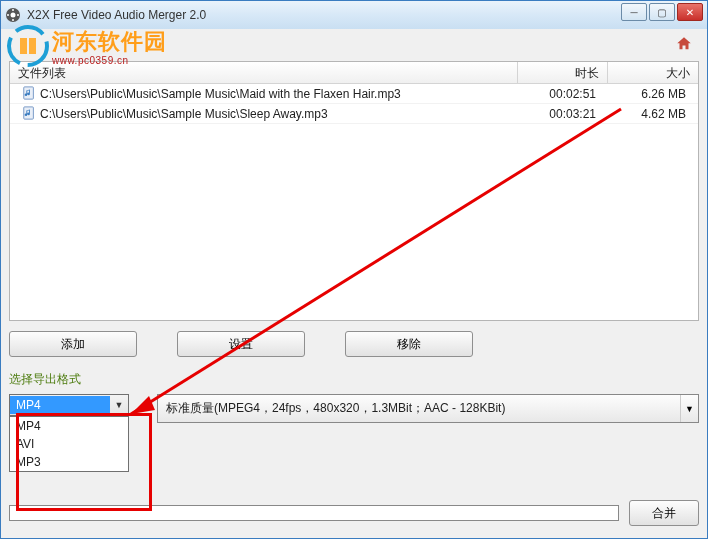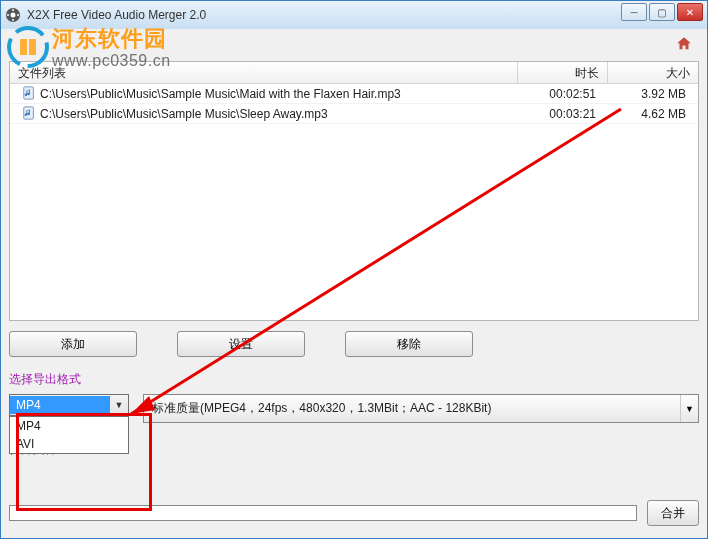--- a/index.html
+++ b/index.html
@@ -128,26 +128,26 @@
       width: 128px;
       height: 26px;
       border: 1px solid #8f8f8f;
       border-radius: 3px;
       background: linear-gradient(to bottom, #fdfdfd, #e2e2e2);
       cursor: pointer;
       font-size: 12px;
       font-family: inherit;
     }
     .label-text {
-      color: #a21caf;
+      color: #4d7c0f;
       margin-top: 2px;
     }
     .format-row {
       display: flex;
-      gap: 14px;
+      gap: 28px;
       align-items: flex-start;
       position: relative;
     }
     .combo {
       position: relative;
       width: 120px;
       height: 22px;
       background: linear-gradient(to bottom, #f3f3f3, #e4e4e4);
       border: 1px solid #707070;
       display: flex;
@@ -207,21 +207,21 @@
       gap: 10px;
       margin-top: 36px;
     }
     .progress-bar {
       flex: 1;
       height: 16px;
       border: 1px solid #888;
       background: #fff;
     }
     .merge-btn {
-      width: 52px;
+      width: 70px;
       height: 26px;
       border: 1px solid #8f8f8f;
       border-radius: 3px;
       background: linear-gradient(to bottom, #fdfdfd, #e2e2e2);
       font-size: 12px;
       font-family: inherit;
     }
     .red-box {
       position: absolute;
       left: 15px;
@@ -259,22 +259,22 @@
       flex-direction: column;
       margin-left: 2px;
     }
     .wm-cn {
       font-size: 22px;
       font-weight: bold;
       color: #ff9e1a;
       letter-spacing: 1px;
     }
     .wm-url {
-      font-size: 16px;
-      color: #737373;
+      font-size: 10px;
+      color: #b91c1c;
       letter-spacing: 0.5px;
       margin-top: -2px;
     }
     .clipped-label {
       margin-top: 12px;
       color: #222;
     }
   </style>
 </head>
 <body>
@@ -314,21 +314,21 @@
       </div>
       <div class="tbody">
         <div class="trow">
           <div class="td col-file">
             <svg class="file-icon" viewBox="0 0 16 16">
                 <rect x="2" y="1" width="11" height="14" rx="1" fill="#e8eef7" stroke="#6a8fc0"></rect>
                 <path d="M9 4v5a1.5 1.5 0 11-1-1.4V5l-2 .5V10a1.5 1.5 0 11-1-1.4V5l4-1z" fill="#3a7cc0"></path>
               </svg><span>C:\Users\Public\Music\Sample Music\Maid with the Flaxen Hair.mp3</span>
           </div>
           <div class="td col-dur">00:02:51</div>
-          <div class="td col-size">3.92 MB</div>
+          <div class="td col-size">6.26 MB</div>
         </div>
         <div class="trow">
           <div class="td col-file">
             <svg class="file-icon" viewBox="0 0 16 16">
                 <rect x="2" y="1" width="11" height="14" rx="1" fill="#e8eef7" stroke="#6a8fc0"></rect>
                 <path d="M9 4v5a1.5 1.5 0 11-1-1.4V5l-2 .5V10a1.5 1.5 0 11-1-1.4V5l4-1z" fill="#3a7cc0"></path>
               </svg><span>C:\Users\Public\Music\Sample Music\Sleep Away.mp3</span>
           </div>
           <div class="td col-dur">00:03:21</div>
           <div class="td col-size">4.62 MB</div>
@@ -344,20 +344,21 @@
 
     <div class="label-text">选择导出格式</div>
 
     <div class="format-row">
       <div class="combo">
         <div class="combo-selected">MP4</div>
         <div class="combo-arrow">▼</div>
         <div class="combo-dropdown">
           <div class="combo-item">MP4</div>
           <div class="combo-item">AVI</div>
+          <div class="combo-item">MP3</div>
         </div>
       </div>
       <div class="quality-combo">
         <div class="quality-text">标准质量(MPEG4，24fps，480x320，1.3MBit；AAC - 128KBit)</div>
         <div class="quality-arrow">▼</div>
       </div>
     </div>
 
     <div class="clipped-label">合并文件</div>
 

